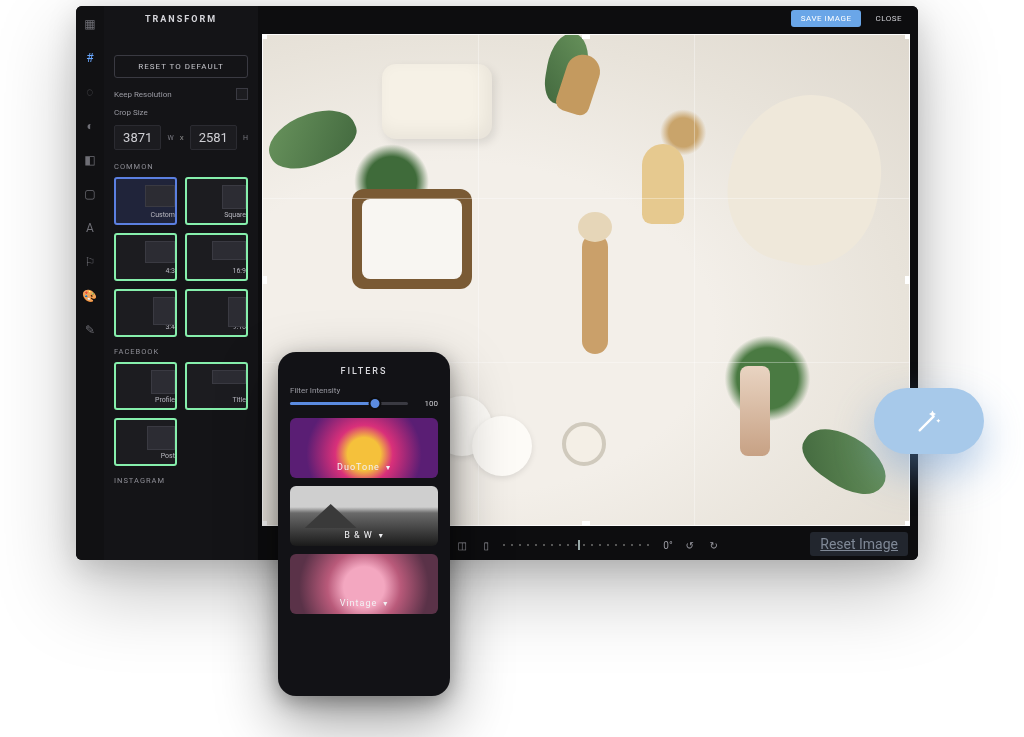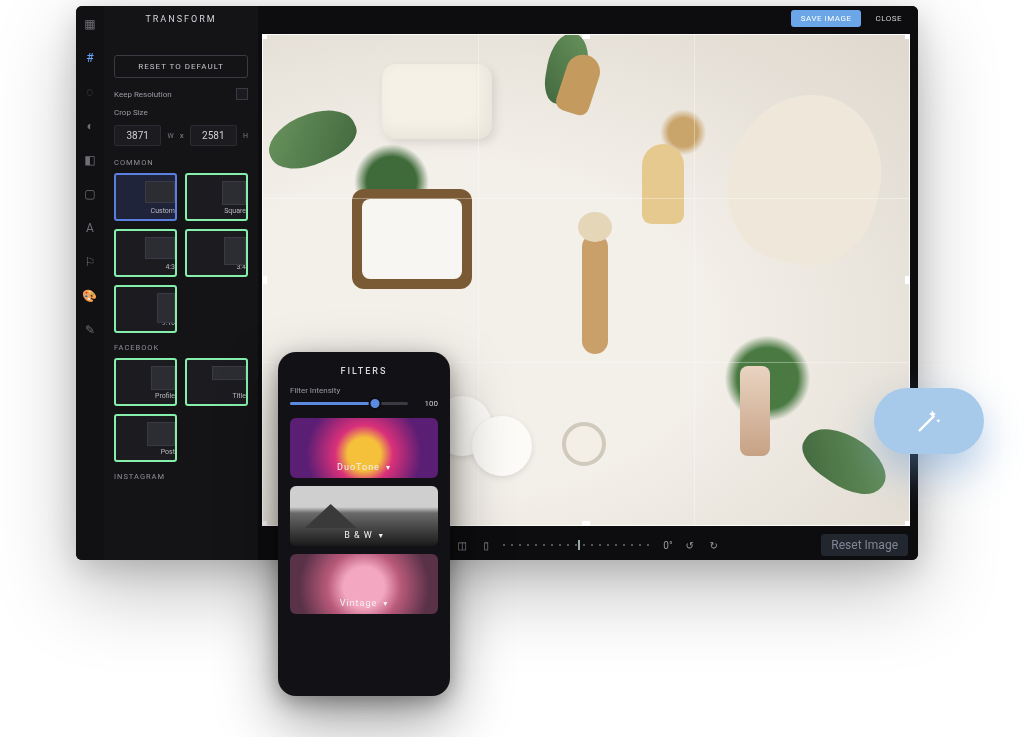--- a/index.html
+++ b/index.html
@@ -38,33 +38,33 @@
 
   .sidepanel {
     width: 154px;
     background: #141417;
     color: #c6c6cc;
     font-size: 9px;
     padding: 8px 10px;
     overflow-y: auto;
   }
   .sidepanel h1.panel-title {
-    font-size: 9px; letter-spacing: 2px; font-weight: 400;
+    font-size: 9px; letter-spacing: 2px; font-weight: 700;
     color: #d5d5da; text-align: center; margin-bottom: 10px;
   }
   .btn-outline {
     display:block; width:100%;
     border:1px solid #3a3a42; background:transparent; color:#c6c6cc;
     font-size:8px; letter-spacing:1px; padding:6px 0; text-align:center;
     border-radius:3px; cursor:pointer; margin-bottom:10px;margin-top:31px;
   }
   .row-line { display:flex; justify-content:space-between; align-items:center; margin-bottom:8px; font-size:8px; color:#9a9aa2;}
   .mini-checkbox { width:12px; height:12px; border:1px solid #3a3a42; background:#1c1c20; }
   .dim-row { display:flex; align-items:center; gap:6px; margin-bottom:12px;}
-  .dim-box { flex:1; background:#1c1c20; border:1px solid #2b2b31; color:#cfcfd4; font-size:10px; padding:4px 4px; text-align:center; border-radius:2px; }
+  .dim-box { flex:1; background:#1c1c20; border:1px solid #2b2b31; color:#cfcfd4; font-size:13px; padding:4px 4px; text-align:center; border-radius:2px; }
   .dim-sep { font-size:8px; color:#888; }
   .dim-label { font-size:7px; color:#7a7a82; }
 
   .section-label { font-size:7.5px; letter-spacing:1px; color:#8f8f97; margin:6px 0 6px; }
   .preset-grid { display:grid; grid-template-columns: 1fr 1fr; gap:8px; margin-bottom:10px; }
   .preset {
     background:#1c1c20; border:2px solid #86efac; border-radius:3px;
     height:48px; display:flex; flex-direction:column; align-items:flex-end; justify-content:flex-end;
     padding-bottom:4px; cursor:pointer; position:relative;
   }
@@ -123,21 +123,21 @@
   .h-t{top:-4px;left:calc(50% - 4px)}.h-b{bottom:-4px;left:calc(50% - 4px)}
   .h-l{left:-4px;top:calc(50% - 4px)}.h-r{right:-4px;top:calc(50% - 4px)}
 
   .bottombar {
     height:30px; display:flex; align-items:center; justify-content:center;
     gap:10px; color:#9a9aa2; font-size:10px; position:relative;
   }
   .bb-icon { width:14px; height:14px; display:inline-flex; align-items:center; justify-content:center; cursor:pointer;}
   .rot-track { width:150px; height:2px; background:repeating-linear-gradient(90deg,#555 0 2px,transparent 2px 8px); position:relative;}
   .rot-center {position:absolute; left:50%; top:-4px; width:2px; height:10px; background:#9aa;}
-  .btn-subtle { position:absolute; right:10px; bottom:4px; background:#22262e; color:#7f8896; font-size:12px; padding:4px 10px; border:none; border-radius:3px; cursor:pointer;}
+  .btn-subtle { position:absolute; right:10px; bottom:4px; background:#22262e; color:#7f8896; font-size:14px; padding:4px 10px; border:none; border-radius:3px; cursor:pointer;text-decoration:underline;}
 
   
   .mobile {
     position:absolute;
     left:278px; top:352px;
     width:172px; height:344px;
     background:#121216;
     border-radius:18px;
     box-shadow: 0 24px 60px rgba(0,0,0,0.4), 0 6px 20px rgba(0,0,0,0.3);
     color:#cfcfd4;
@@ -224,20 +224,24 @@
           <div class="thumb" style="width:30px;height:22px"></div>
           <span class="lbl">Custom</span>
         </div>
       <div class="preset">
           <div class="thumb" style="width:24px;height:24px"></div>
           <span class="lbl">Square</span>
         </div>
       <div class="preset">
           <div class="thumb" style="width:30px;height:22px"></div>
           <span class="lbl">4:3</span>
+        </div>
+      <div class="preset">
+          <div class="thumb" style="width:34px;height:19px"></div>
+          <span class="lbl">16:9</span>
         </div>
       <div class="preset">
           <div class="thumb" style="width:22px;height:28px"></div>
           <span class="lbl">3:4</span>
         </div>
       <div class="preset">
           <div class="thumb" style="width:18px;height:30px"></div>
           <span class="lbl">9:16</span>
         </div>
     </div>

